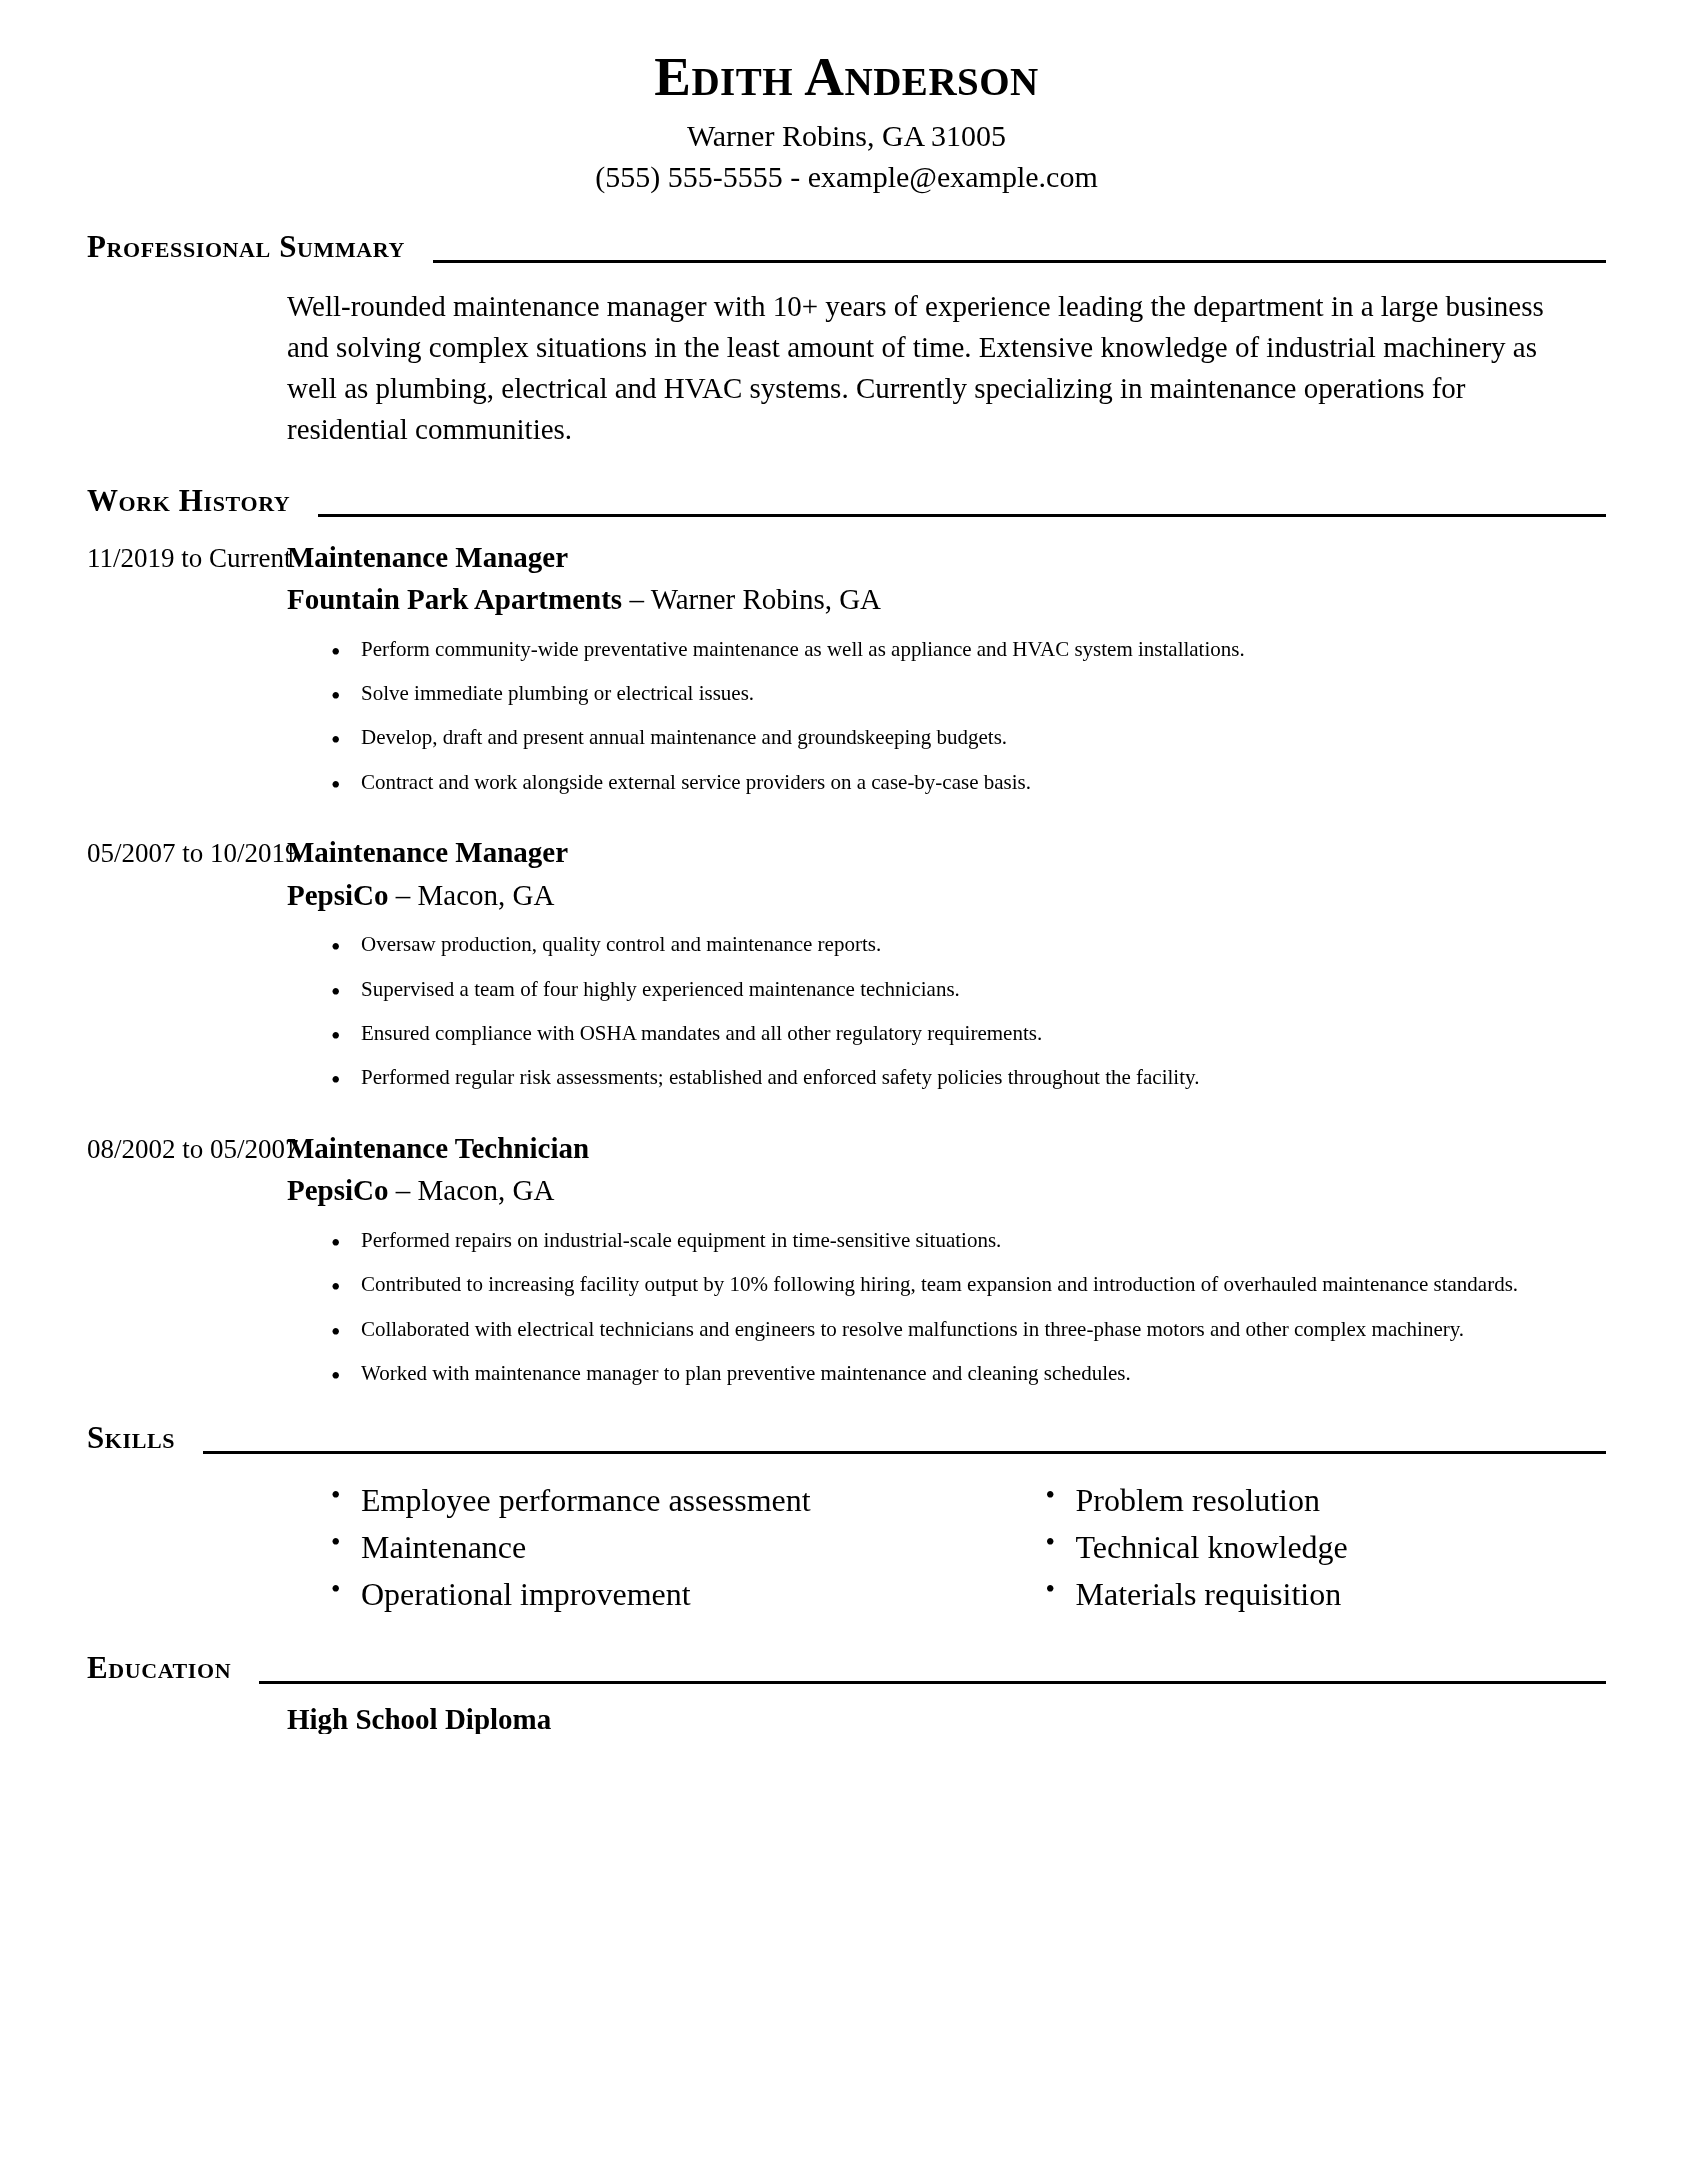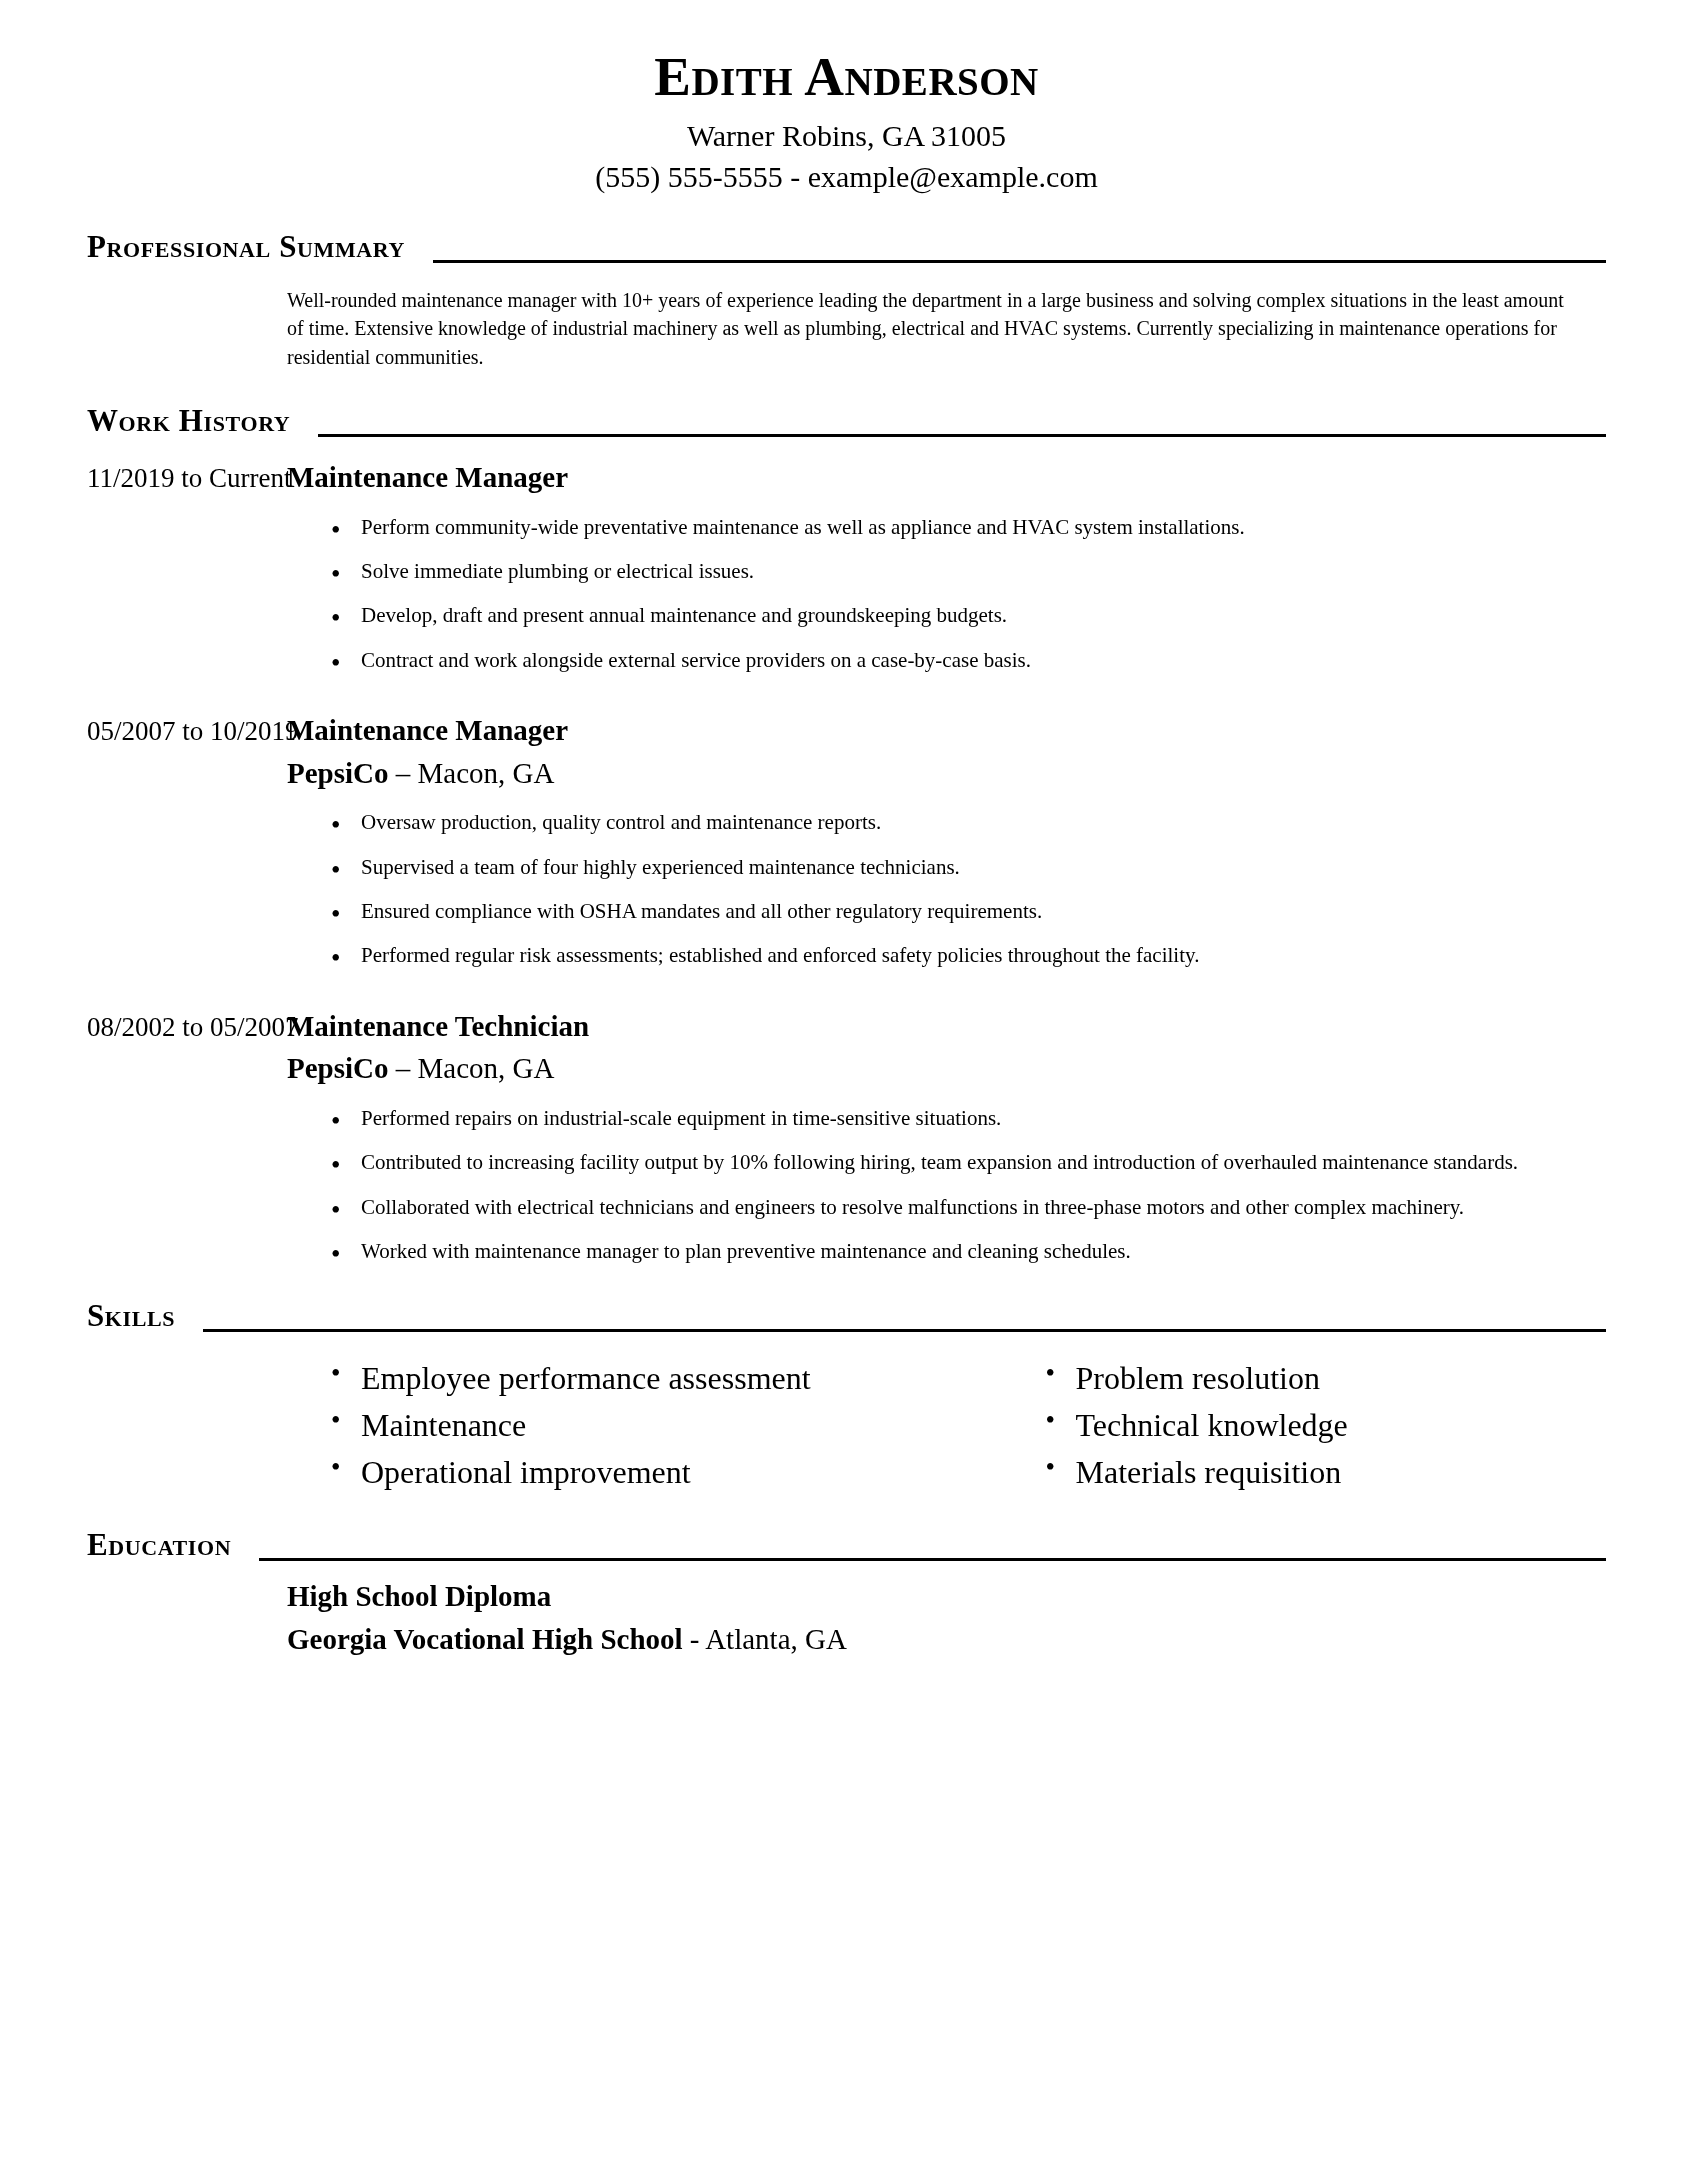--- a/index.html
+++ b/index.html
@@ -66,21 +66,21 @@
     top: 14px;
   }
 
   
   .summary-body {
     margin-top: 22px;
     padding-left: 200px;
     padding-right: 22px;
   }
   .summary-text {
-    font-size: 20px;
+    font-size: 29px;
     line-height: 1.42;
     text-align: left;
   }
 
   
   .jobs { margin-top: 20px; }
   .job {
     display: flex;
     align-items: flex-start;
     margin-bottom: 36px;
@@ -204,20 +204,21 @@
   <div class="section">
     <div class="section-head">
       <div class="section-title">Work History</div>
       <div class="section-rule"></div>
     </div>
     <div class="jobs" id="jobs-container">
         <div class="job">
           <div class="job-dates">11/2019 to Current</div>
           <div class="job-body">
             <div class="job-title">Maintenance Manager</div>
+            <div class="job-org"><span class="org-name">Fountain Park Apartments</span><span class="org-sep"> – </span><span class="org-loc">Warner Robins, GA</span></div>
             <ul class="bullets">
               <li>Perform community-wide preventative maintenance as well as appliance and HVAC system installations.</li>
               <li>Solve immediate plumbing or electrical issues.</li>
               <li>Develop, draft and present annual maintenance and groundskeeping budgets.</li>
               <li>Contract and work alongside external service providers on a case-by-case basis.</li>
             </ul>
           </div>
         </div>
         <div class="job">
           <div class="job-dates">05/2007 to 10/2019</div>

